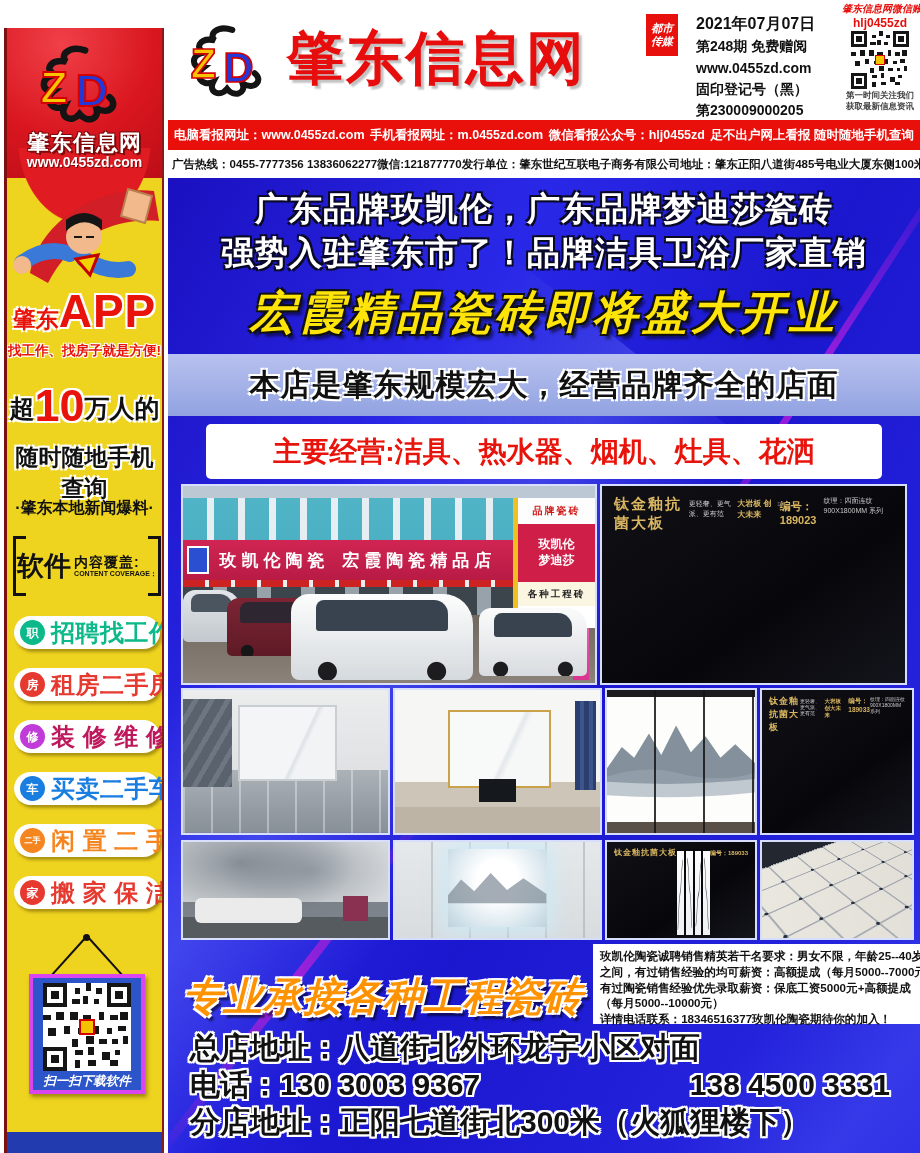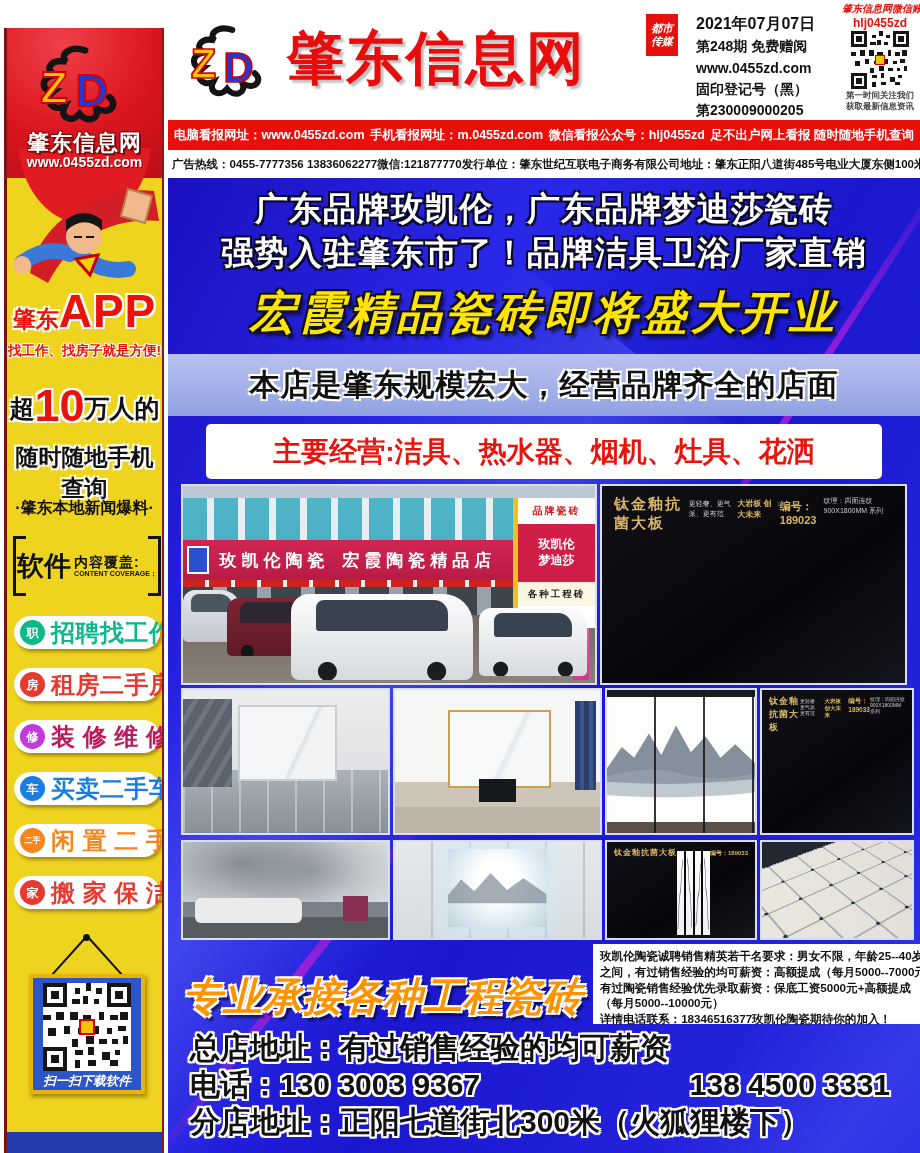--- a/index.html
+++ b/index.html
@@ -34,21 +34,21 @@
 .cov-en{font-size:7px;font-weight:700;color:#111}
 .menu{position:absolute;left:7px;top:588px;width:146px;display:flex;flex-direction:column;gap:19px}
 .pill{height:33px;background:#fff;border-radius:17px;display:flex;align-items:center;gap:6px;padding:0 6px;box-shadow:2px 3px 3px rgba(90,70,0,.45)}
 .pill-icon{width:25px;height:25px;border-radius:50%;color:#fff;font-size:12px;font-weight:900;display:flex;align-items:center;justify-content:center;flex:0 0 25px;line-height:1}
 .pill-label{font-size:24px;font-weight:900;letter-spacing:.5px;white-space:nowrap}
 .hanger{position:absolute;left:0;top:900px;width:100%;height:180px}
 .hanger-dot{position:absolute;left:76px;top:6px;width:7px;height:7px;border-radius:50%;background:#111}
 .hanger-line{position:absolute;top:8px;width:2px;height:52px;background:#111;transform-origin:top center}
 .hl-l{left:79px;transform:rotate(42deg)}
 .hl-r{left:79px;transform:rotate(-42deg)}
-.qr-card{position:absolute;left:22px;top:46px;width:116px;height:120px;background:#2b55c8;border:4px solid #eab308;box-shadow:2px 3px 4px rgba(80,60,0,.5);padding:5px 7px 2px}
+.qr-card{position:absolute;left:22px;top:46px;width:116px;height:120px;background:#2b55c8;border:4px solid #d946ef;box-shadow:2px 3px 4px rgba(80,60,0,.5);padding:5px 7px 2px}
 .qr-card .qr{display:block;width:88px;height:88px;margin:0 auto;background:#fff}
 .qr-cap{margin-top:2px;text-align:center;font-size:12.5px;font-weight:900;color:#fff;font-style:italic;white-space:nowrap}
 .sb-bottom{position:absolute;left:0;top:1104px;width:100%;height:21px;background:#223baf}
 
 
 .masthead{position:absolute;left:168px;top:0;width:752px;height:120px;background:#fff}
 .mh-logo{position:absolute;left:14px;top:16px;width:104px;height:92px}
 .mh-title{position:absolute;left:118px;top:20px;width:520px;font-size:58px;font-weight:900;color:#e60d0c;letter-spacing:2px;white-space:nowrap;text-shadow:3px 3px 2px rgba(140,140,140,.55)}
 .mh-badge{position:absolute;left:478px;top:14px;width:32px;height:42px;background:#e8100c;color:#fff;font-size:11px;font-weight:700;font-style:italic;display:flex;flex-direction:column;align-items:center;justify-content:center;line-height:1.2}
 .mh-issue{position:absolute;left:528px;top:12px;width:144px;color:#111;font-weight:700;font-size:14px;line-height:1.52}
@@ -530,21 +530,21 @@
       <div class="recruit-box">
         <div>玫凯伦陶瓷诚聘销售精英若干名要求：男女不限，年龄25--40岁</div>
         <div>之间，有过销售经验的均可薪资：高额提成（每月5000--7000元）</div>
         <div>有过陶瓷销售经验优先录取薪资：保底工资5000元+高额提成</div>
         <div>（每月5000--10000元）</div>
         <div>详情电话联系：18346516377玫凯伦陶瓷期待你的加入！</div>
       </div>
     </div>
 
     <div class="footer-lines">
-      <div class="f-line">总店地址：有过销售经验的均可薪资</div>
+      <div class="f-line">总店地址：八道街北外环龙宇小区对面</div>
       <div class="f-line f-phone">
         <span>电话：130 3003 9367</span>
         <span>138 4500 3331</span>
       </div>
       <div class="f-line">分店地址：正阳七道街北300米（火狐狸楼下）</div>
     </div>
   </main>
 </div>
 
 </body></html>

